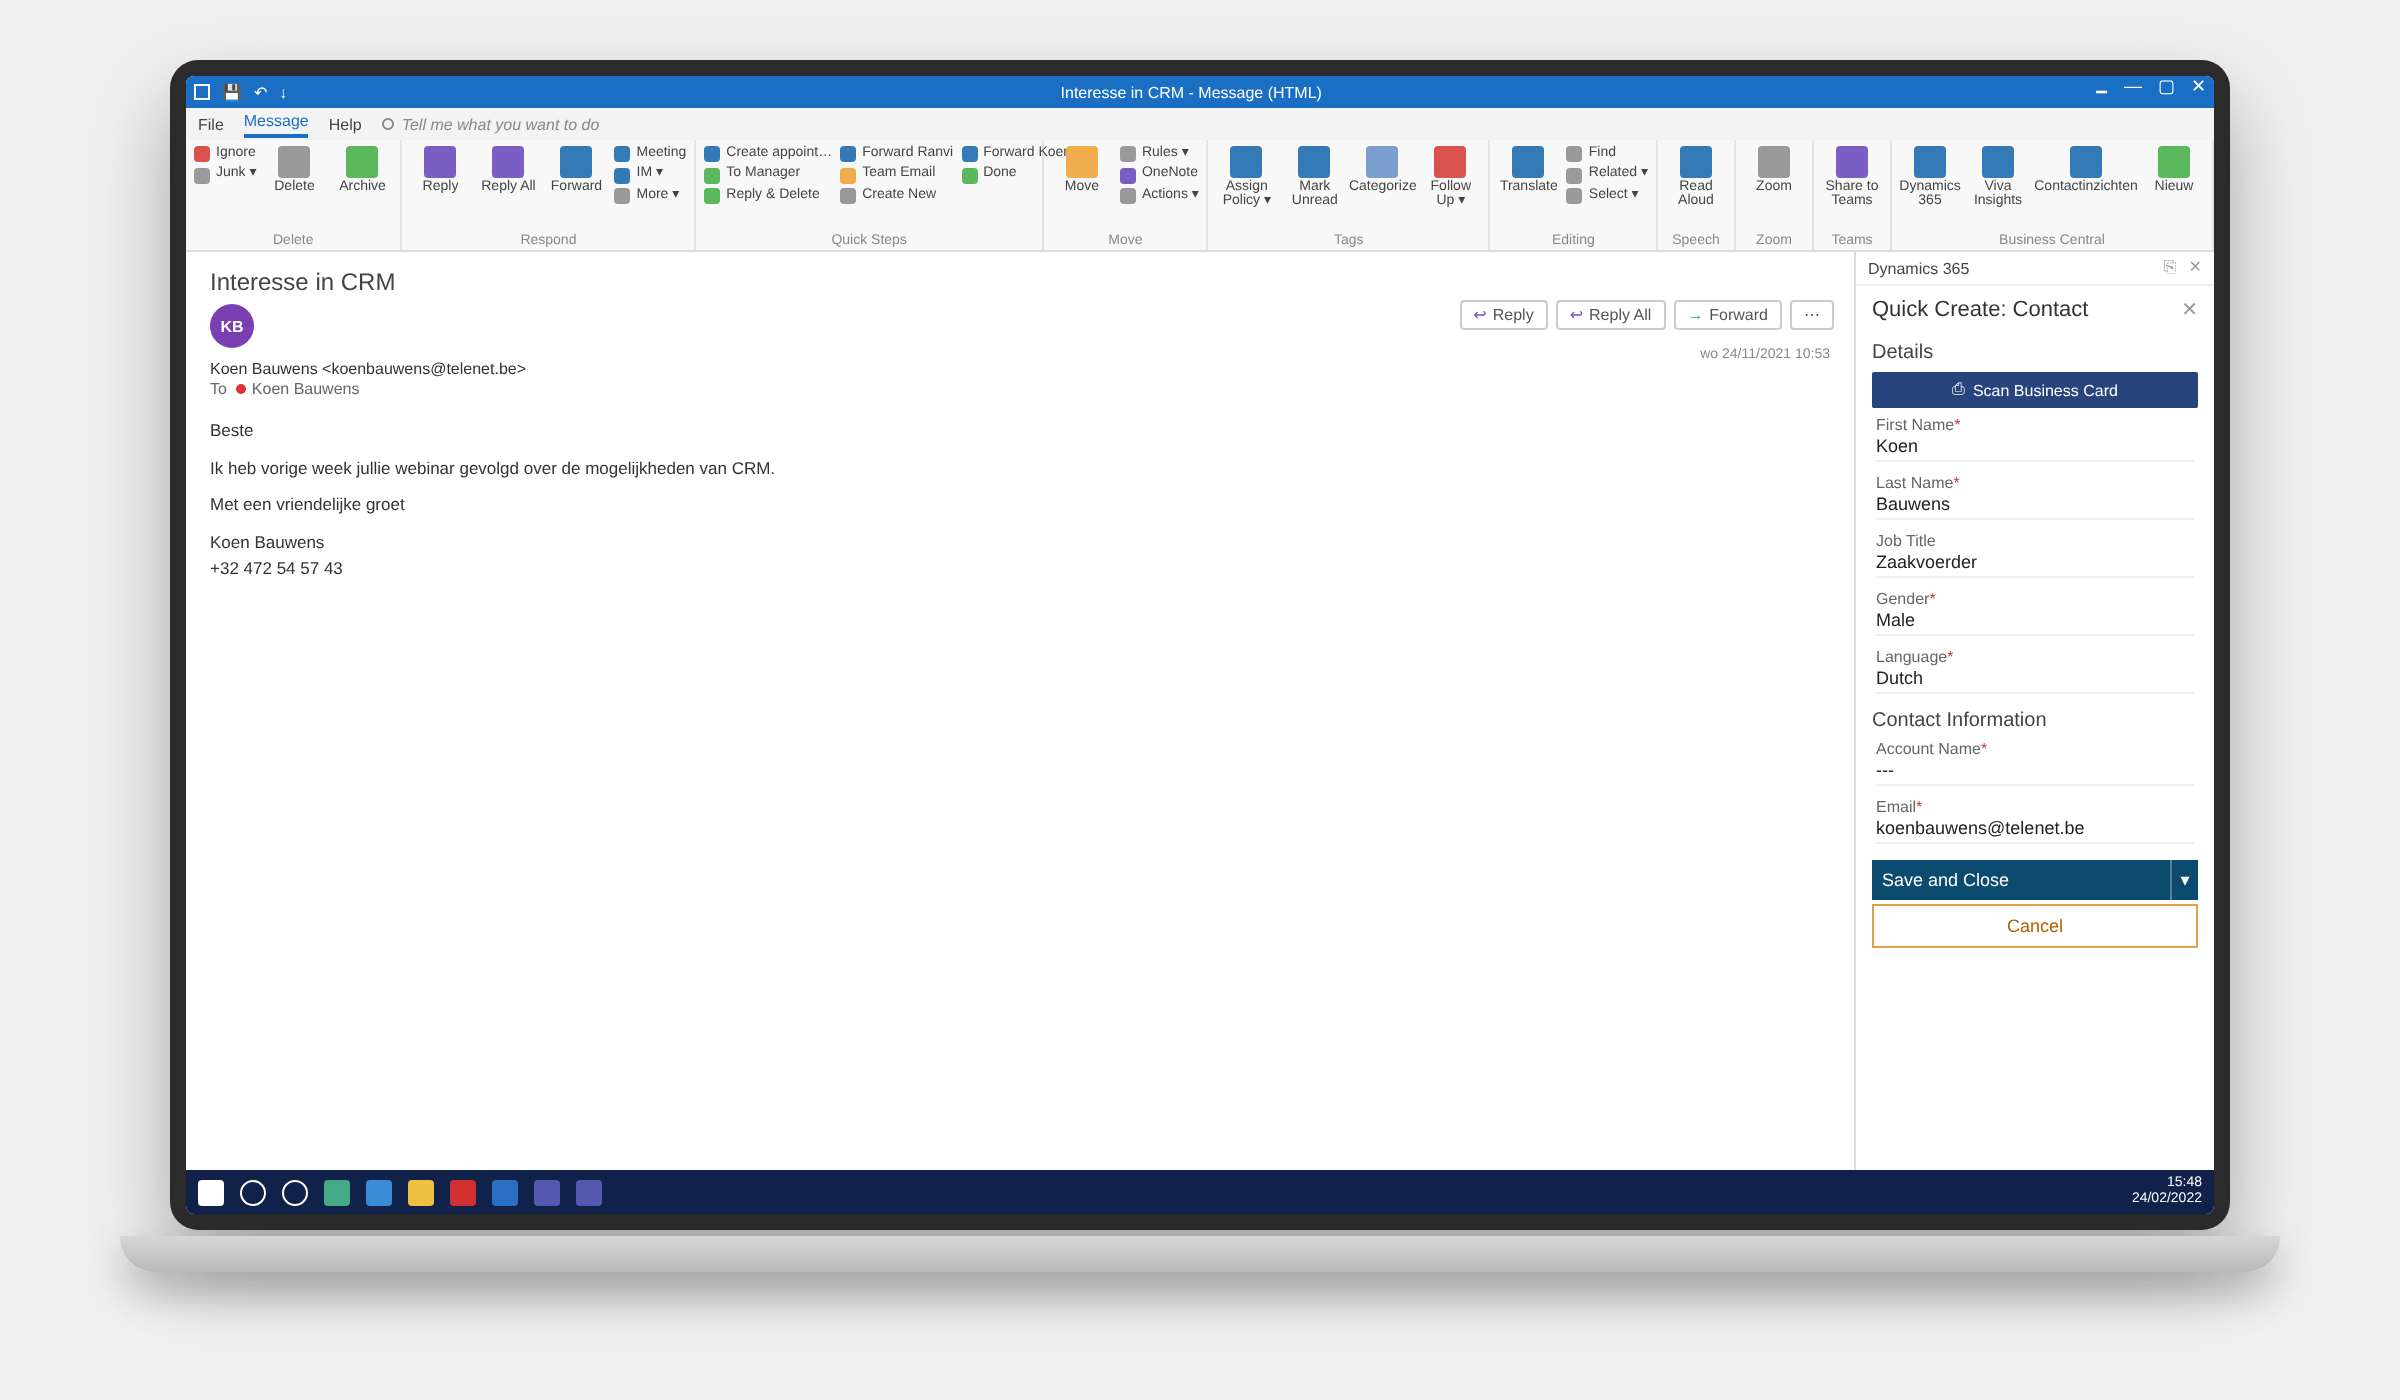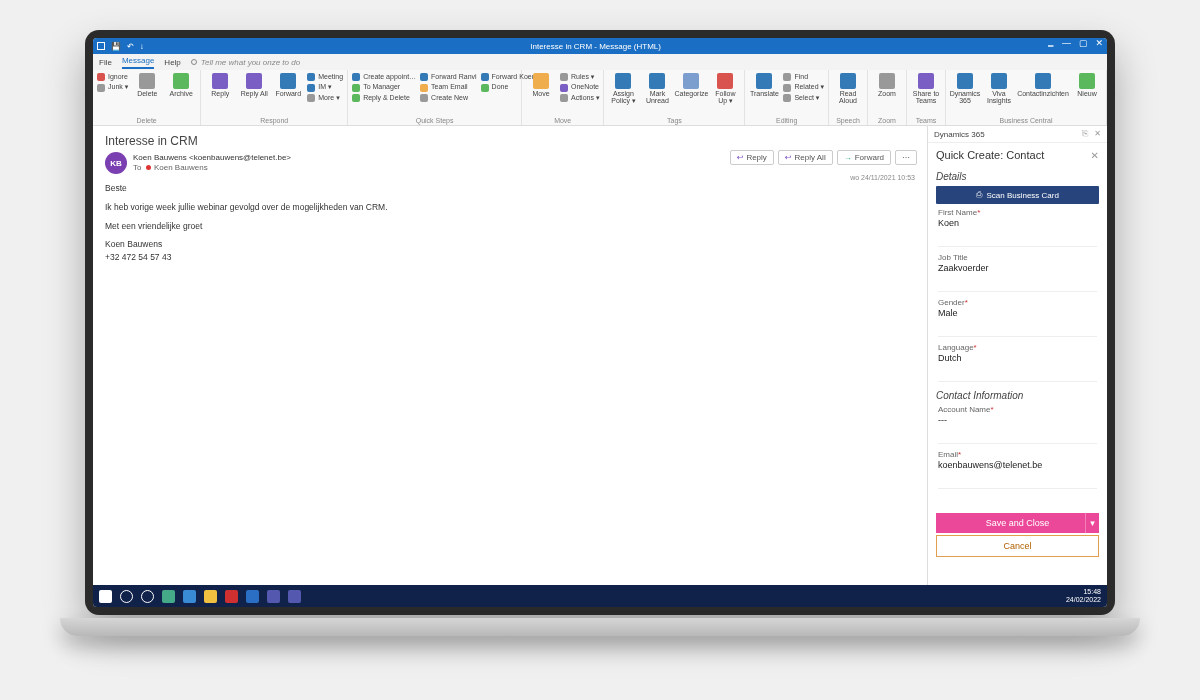--- a/index.html
+++ b/index.html
@@ -37,46 +37,46 @@
   .ic.grn { background:#5cb85c;}
   .ic.org { background:#f0ad4e;}
   .ic.gry { background:#999;}
   .ic.blu { background:#337ab7;}
   .ic.prp { background:#7a5ec3;}
 
   
   .main { display: flex; height: calc(100% - 16px - 16px - 56px - 22px); }
   .reading { flex: 1; padding: 8px 12px; font-size: 9px; color: #333; position:relative; }
   .subject { font-size: 12px; color: #444; margin-bottom: 4px; }
-  .hdr-row { display: flex; align-items: center; gap: 6px; margin-bottom: 8px; }
+  .hdr-row { display: flex; align-items: flex-start; gap: 6px; margin-bottom: 8px; flex-direction: column; }
   .avatar { width: 22px; height: 22px; border-radius: 50%; background: #7a3fb0; color: #fff; font-size: 8px; display: flex; align-items: center; justify-content: center; font-weight: bold; }
   .from-block { font-size: 8px; line-height: 1.3; }
   .to-line { color:#666;}
   .to-dot { display:inline-block;width:5px;height:5px;background:#d33;border-radius:50%;margin-right:3px;}
   .actions { position:absolute; right:10px; top:24px; display:flex; gap:4px; font-size:8px;}
   .actions .abtn { border:1px solid #ccc; padding:2px 6px; border-radius:2px; color:#555; display:flex;align-items:center;gap:3px;}
   .arr { color:#7b4fc0;}
   .arr.fwd{color:#2a8;}
   .date { position:absolute; right:12px; top:48px; font-size:7px; color:#888;}
   .body-text { font-size: 8.5px; line-height: 1.5; color: #333; }
   .body-text p { margin-bottom: 6px; }
 
   
   .d365 { width: 180px; border-left: 1px solid #ddd; display: flex; flex-direction: column; font-size: 8px; }
   .d365-title { padding: 3px 6px; color:#444; border-bottom:1px solid #eee; display:flex; justify-content:space-between; align-items:center;}
   .d365-title .cls { display:flex;gap:6px;color:#999;font-size:8px;}
   .qc-header { padding: 6px 8px; font-size: 11px; color: #333; display:flex;justify-content:space-between;align-items:center;}
   .qc-header .x{color:#999;font-size:10px;}
-  .section-h { font-size: 10px; color: #444; padding: 4px 8px 2px; font-style: italic; }
+  .section-h { font-size: 10px; color: #444; padding: 4px 8px 2px; }
   .scan-btn { margin: 2px 8px; background: #28447c; color: #fff; text-align: center; padding: 4px; font-size: 8px; border-radius:1px; display:flex;align-items:center;justify-content:center;gap:4px;}
   .field { padding: 2px 10px 4px; }
   .field-label { font-size: 8px; color: #666; }
   .req { color: #c33; }
-  .field-val { font-size: 9px; color: #222; border-bottom:1px solid #eee; padding:1px 0 18px;}
-  .btn-save { margin: 20px 8px 2px; background: #ec4899; color: #fff; text-align: center; padding: 5px; font-size: 9px; position:relative;}
+  .field-val { font-size: 9px; color: #222; border-bottom:1px solid #eee; padding:1px 0 2px;}
+  .btn-save { margin: 4px 8px 2px; background: #0c4a6e; color: #fff; text-align: left; padding: 5px; font-size: 9px; position:relative;}
   .btn-save .dd { position:absolute;right:0;top:0;bottom:0;width:14px;border-left:1px solid rgba(255,255,255,0.3);display:flex;align-items:center;justify-content:center;}
   .btn-cancel { margin: 0 8px 6px; border: 1px solid #e0a050; color: #b06000; text-align: center; padding: 5px; font-size: 9px; }
 
   
   .taskbar { position:absolute; left:0; right:0; bottom:0; height: 22px; background: #10224a; display: flex; align-items: center; padding: 0 6px; gap: 8px; }
   .taskbar .ticon { width: 13px; height: 13px; background: #5aa0e6; border-radius:2px; }
   .taskbar .ticon.win{background:#fff;}
   .taskbar .ticon.circ{border-radius:50%;background:none;border:1.5px solid #fff;}
   .taskbar .spacer{flex:1;}
   .taskbar .clock { color:#fff; font-size:7px; text-align:right; line-height:1.1;}
@@ -102,21 +102,21 @@
         <span>✕</span>
       </div>
     </div>
 
     <div class="ribbon-tabs">
       <span class="tab">File</span>
       <span class="tab active">Message</span>
       <span class="tab">Help</span>
       <span class="search">
           <span class="bulb"></span>
-          <span>Tell me what you onze to do</span>
+          <span>Tell me what you want to do</span>
         </span>
     </div>
 
     <div class="ribbon">
 
       <div class="rgroup">
         <div class="rgroup-body">
           <div class="col">
             <div class="rbtn-sm">
                 <span class="ic red"></span>
@@ -394,20 +394,24 @@
         </div>
         <div class="section-h">Details</div>
         <div class="scan-btn">
             <span>⎙</span>
             <span>Scan Business Card</span>
           </div>
 
         <div class="field">
           <div class="field-label"><span>First Name</span><span class="req">*</span></div>
           <div class="field-val">Koen</div>
+        </div>
+        <div class="field">
+          <div class="field-label"><span>Last Name</span><span class="req">*</span></div>
+          <div class="field-val">Bauwens</div>
         </div>
         <div class="field">
           <div class="field-label">Job Title</div>
           <div class="field-val">Zaakvoerder</div>
         </div>
         <div class="field">
           <div class="field-label"><span>Gender</span><span class="req">*</span></div>
           <div class="field-val">Male</div>
         </div>
         <div class="field">

